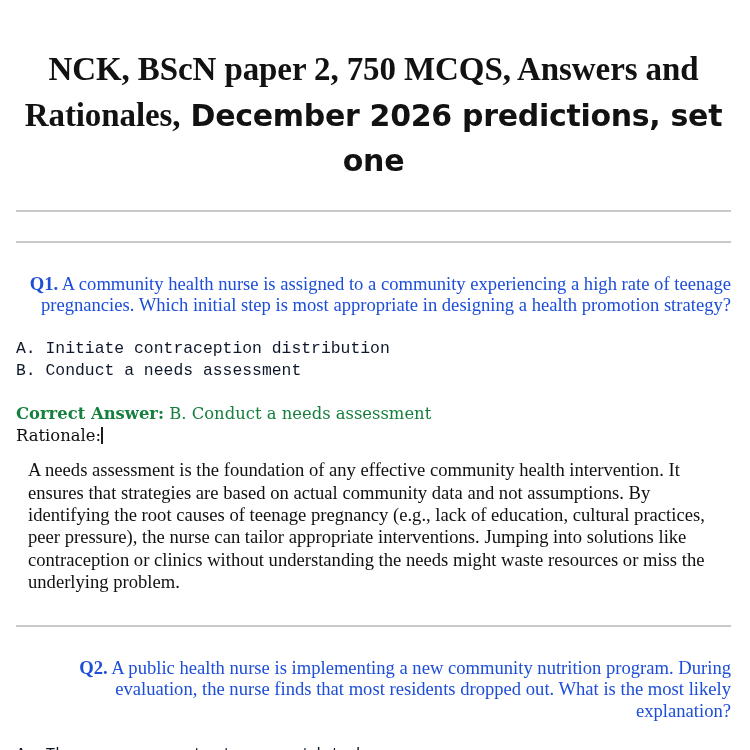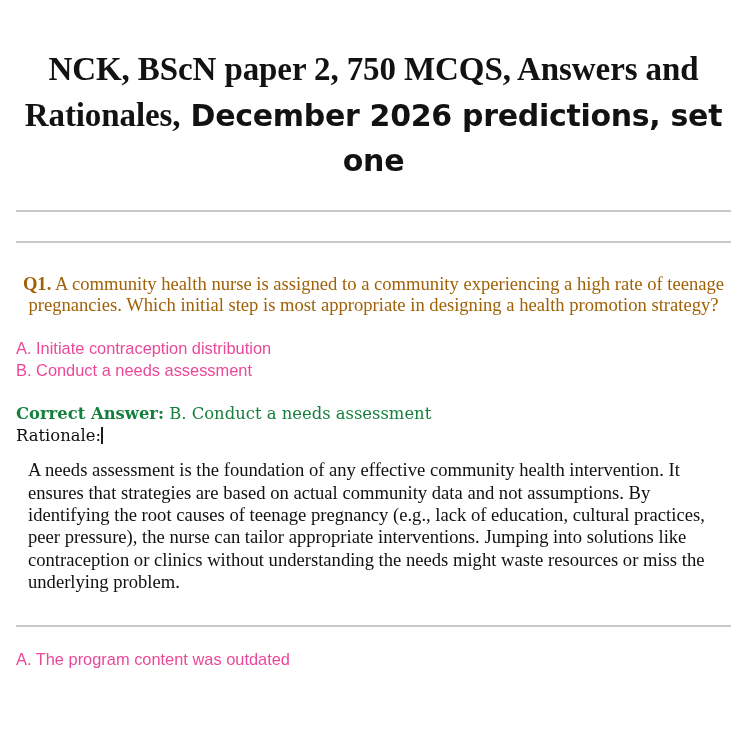--- a/index.html
+++ b/index.html
@@ -72,37 +72,37 @@
 
   
   .question-block { padding-top: 0; }
 
   .question-text {
     margin: 0;
     padding-top: 30px;
     font-family: "Liberation Serif", "DejaVu Serif", serif;
     font-size: 18.6px;
     line-height: 1.17;
-    text-align: center;
-    color: #a16207;
+    text-align: right;
+    color: #1d4ed8;
   }
   .q-label {
     font-weight: bold;
   }
 
   .options-list {
     margin: 0;
     padding-top: 22px;
     list-style: none;
   }
   .option-item {
-    font-family: Liberation Sans, sans-serif;
+    font-family: Liberation Mono, monospace;
     font-size: 16.4px;
     line-height: 1.335;
-    color: #ec4899;
+    color: #0f172a;
     white-space: nowrap;
   }
 
   .answer-line {
     margin: 0;
     padding-top: 21px;
     font-family: "DejaVu Serif", "Liberation Serif", serif;
     font-size: 16.4px;
     line-height: 1.32;
     color: #15803d;
@@ -170,20 +170,23 @@
       <p class="rationale-label-line">
         <span>Rationale:</span><span class="text-caret"></span>
       </p>
 
       <p class="rationale-text">A needs assessment is the foundation of any effective community health intervention. It ensures that strategies are based on actual community data and not assumptions. By identifying the root causes of teenage pregnancy (e.g., lack of education, cultural practices, peer pressure), the nurse can tailor appropriate interventions. Jumping into solutions like contraception or clinics without understanding the needs might waste resources or miss the underlying problem.</p>
     </div>
 
     <hr class="rule rule-3">
 
     <div class="question-block">
+      <p class="question-text">
+        <span class="q-label">Q2.</span><span> A public health nurse is implementing a new community nutrition program. During evaluation, the nurse finds that most residents dropped out. What is the most likely explanation?</span>
+      </p>
 
       <div class="options-list">
         <div class="option-item">A. The program content was outdated</div>
       </div>
     </div>
 
   </div>
 </div>
 
 </body></html>

